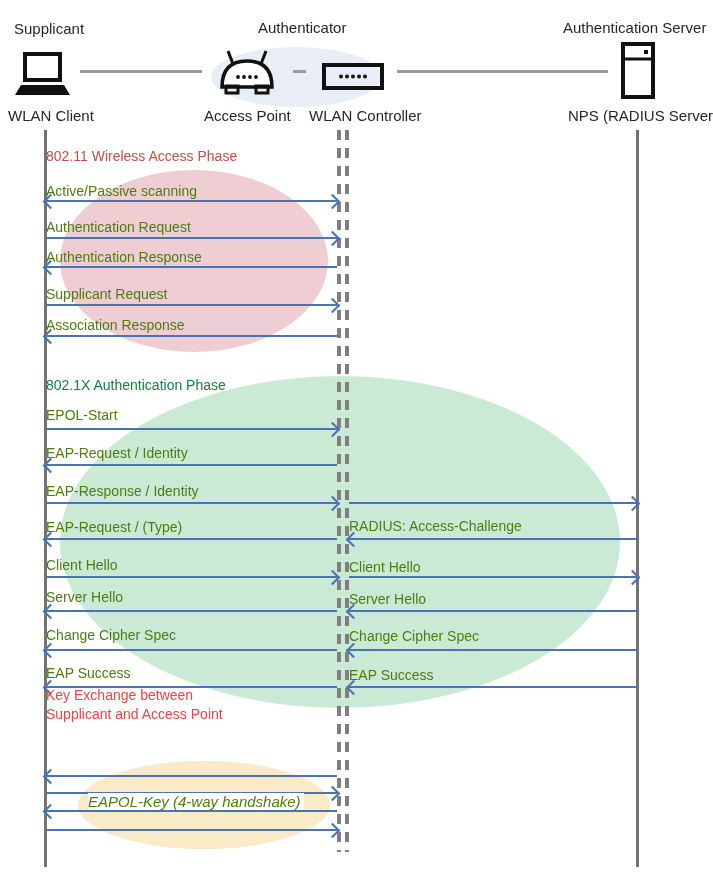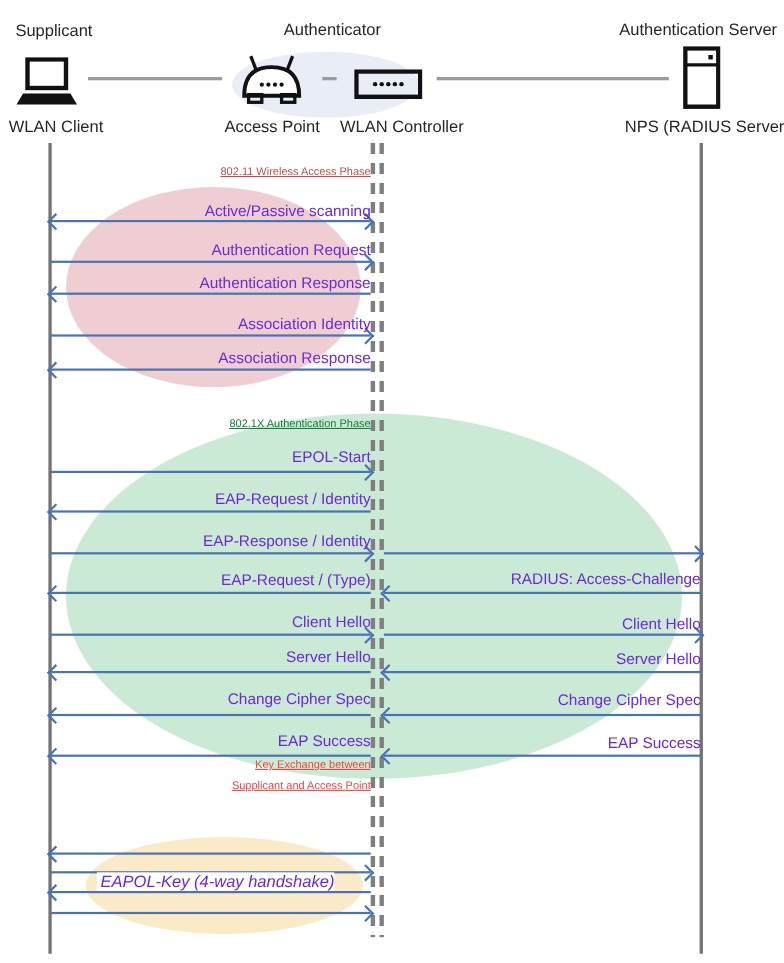--- a/index.html
+++ b/index.html
@@ -11,30 +11,30 @@
   .actor-name{position:absolute;font-size:15px;color:#262626;white-space:nowrap;text-align:center;}
   
   .hline{position:absolute;height:3px;background:#9b9b9b;}
   
   .lifeline{position:absolute;top:130px;height:737px;width:3px;background:#737373;z-index:1;}
   .lifeline-dashed{position:absolute;top:130px;height:722px;width:4px;z-index:1;
     background:repeating-linear-gradient(to bottom,#7f7f7f 0 10px,transparent 10px 18px);}
   
   .ellipse{position:absolute;border-radius:50%;z-index:0;}
   
-  .phase-title{position:absolute;font-size:10px;text-align:right;z-index:3;line-height:19px;white-space:pre-line;text-decoration:underline;}
+  .phase-title{position:absolute;font-size:14px;text-align:left;z-index:3;line-height:19px;white-space:pre-line;}
   
   .aline{position:absolute;height:2px;background:#4a73b4;z-index:2;}
   .sec-l{left:46px;width:291px;}
   .sec-r{left:349px;width:288px;}
   .dir-right::after{content:"";position:absolute;right:-1px;top:-4px;width:9px;height:9px;
     border-top:2.5px solid #4a73b4;border-right:2.5px solid #4a73b4;transform:rotate(45deg);}
   .dir-left::before{content:"";position:absolute;left:-1px;top:-4px;width:9px;height:9px;
     border-left:2.5px solid #4a73b4;border-bottom:2.5px solid #4a73b4;transform:rotate(45deg);}
-  .mlabel{position:absolute;font-size:14px;color:#6d28d9;text-align:right;z-index:3;white-space:nowrap;}
+  .mlabel{position:absolute;font-size:14px;color:#4d7c0f;text-align:left;z-index:3;white-space:nowrap;}
   .mlabel.sec-l{left:46px;width:291px;}
   .mlabel.sec-r{left:349px;width:288px;}
   .boxed{background:#ffffff;left:88px;width:216px;font-size:15px;z-index:3;font-style:italic;}
   svg{display:block;}
 </style>
 </head>
 <body>
 
 <div id="canvas">
 
@@ -105,21 +105,21 @@
 
   <div class="mlabel sec-l" style="top:183px">Active/Passive scanning</div>
   <div class="aline sec-l dir-left dir-right" style="top:200px"></div>
 
   <div class="mlabel sec-l" style="top:219px">Authentication Request</div>
   <div class="aline sec-l dir-right" style="top:237px"></div>
 
   <div class="mlabel sec-l" style="top:249px">Authentication Response</div>
   <div class="aline sec-l dir-left" style="top:266px"></div>
 
-  <div class="mlabel sec-l" style="top:286px">Association Identity</div>
+  <div class="mlabel sec-l" style="top:286px">Supplicant Request</div>
   <div class="aline sec-l dir-right" style="top:304px"></div>
 
   <div class="mlabel sec-l" style="top:317px">Association Response</div>
   <div class="aline sec-l dir-left" style="top:335px"></div>
 
   <div class="mlabel sec-l" style="top:407px">EPOL-Start</div>
   <div class="aline sec-l dir-right" style="top:428px"></div>
 
   <div class="mlabel sec-l" style="top:445px">EAP-Request / Identity</div>
   <div class="aline sec-l dir-left" style="top:464px"></div>

